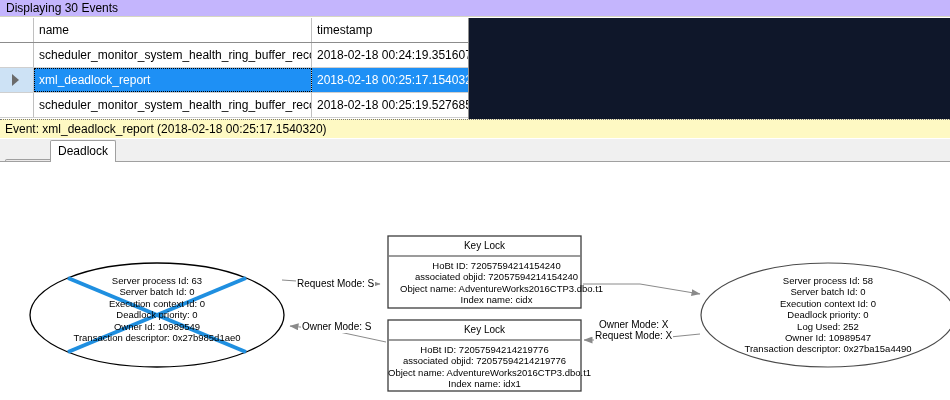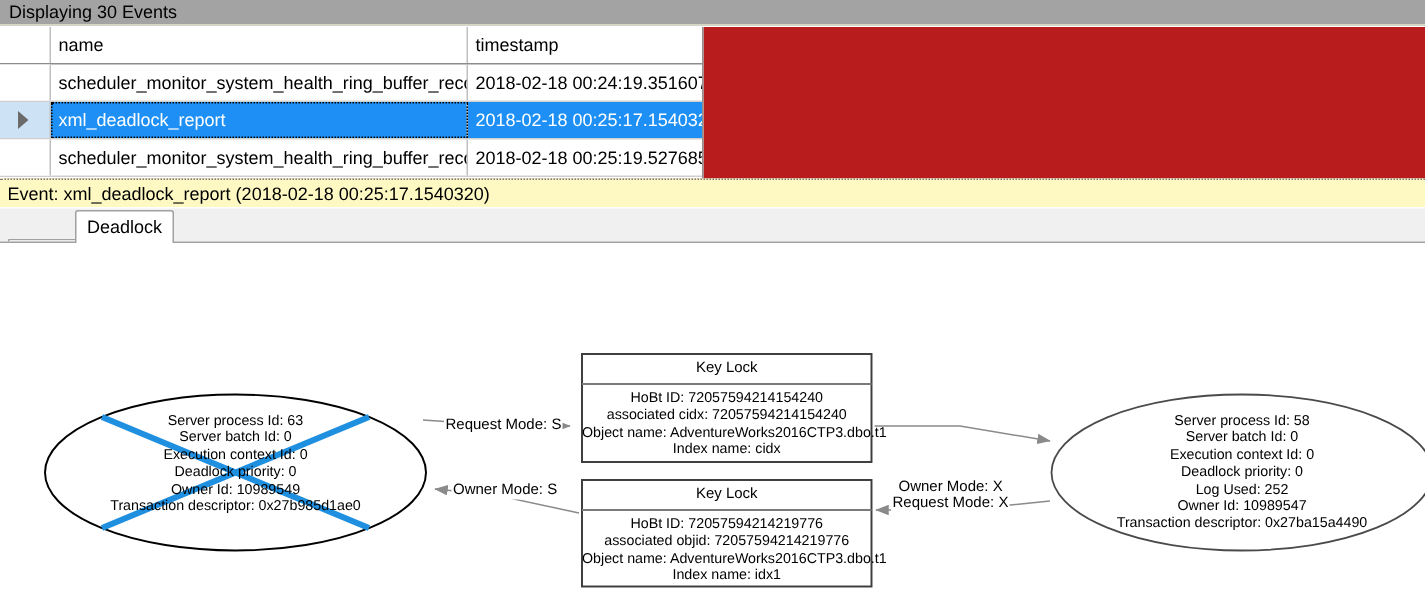--- a/index.html
+++ b/index.html
@@ -22,37 +22,37 @@
     height: 400px;
     background: #ffffff;
   }
 
   
   .events-banner {
     position: absolute;
     left: 0; top: 0;
     width: 950px;
     height: 17px;
-    background: #a3a3a3;
+    background: #c4b5fd;
     border-bottom: 1px solid #d6d6c2;
     box-sizing: border-box;
     font-size: 12px;
     line-height: 16px;
     padding-left: 6px;
     color: #000;
     white-space: nowrap;
   }
 
   
   .grid-wrap {
     position: absolute;
     left: 0; top: 18px;
     width: 950px;
     height: 101px;
-    background: #b91c1c;
+    background: #0f172a;
   }
   .grid {
     position: absolute;
     left: 0; top: 0;
     width: 469px;
     height: 101px;
     background: #ffffff;
     border-right: 1px solid #8f8f8f;
     box-sizing: border-box;
   }
@@ -332,23 +332,23 @@
         <span class="node-line">Server process Id: 58</span>
         <span class="node-line">Server batch Id: 0</span>
         <span class="node-line">Execution context Id: 0</span>
         <span class="node-line">Deadlock priority: 0</span>
         <span class="node-line">Log Used: 252</span>
         <span class="node-line">Owner Id: 10989547</span>
         <span class="node-line">Transaction descriptor: 0x27ba15a4490</span>
       </div>
 
       <div class="box-title" style="left:388px; top:78px; width:193px;">Key Lock</div>
-      <div class="node-text" style="left:388px; top:98px; width:193px;">
+      <div class="node-text" style="left:400px; top:98px; width:193px;">
         <span class="node-line">HoBt ID: 72057594214154240</span>
-        <span class="node-line">associated cidx: 72057594214154240</span>
+        <span class="node-line">associated objid: 72057594214154240</span>
         <span class="node-line">Object name: AdventureWorks2016CTP3.dbo.t1</span>
         <span class="node-line">Index name: cidx</span>
       </div>
 
       <div class="box-title" style="left:388px; top:162px; width:193px;">Key Lock</div>
       <div class="node-text" style="left:388px; top:182px; width:193px;">
         <span class="node-line">HoBt ID: 72057594214219776</span>
         <span class="node-line">associated objid: 72057594214219776</span>
         <span class="node-line">Object name: AdventureWorks2016CTP3.dbo.t1</span>
         <span class="node-line">Index name: idx1</span>

